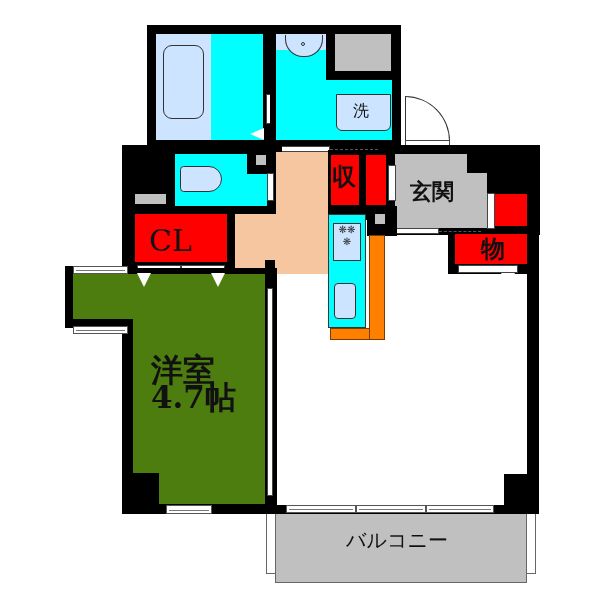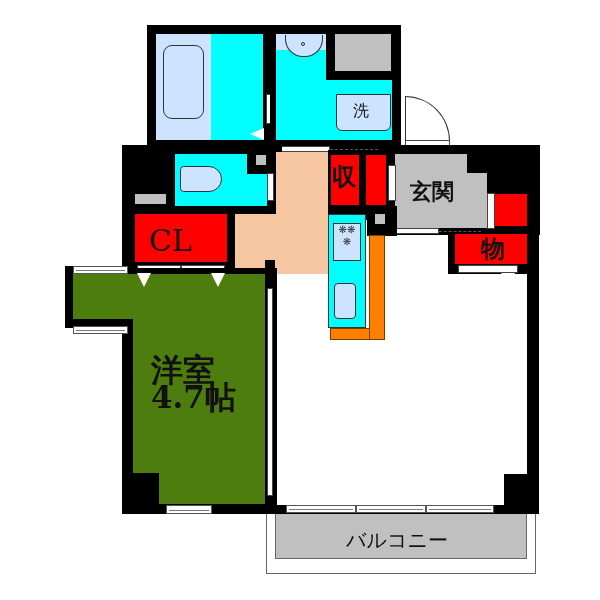--- a/index.html
+++ b/index.html
@@ -112,20 +112,20 @@
     <div class="label" style="left:18px;top:80px;font-size:32px;">洋室</div>
     <div class="label" style="left:18px;top:108px;font-size:31px;">4.7帖</div>
   </div>
   <div class="abs wall" style="left:133px;top:473px;width:26px;height:35px;"></div>
   <div class="tri-down" style="left:137px;top:273px;"></div>
   <div class="tri-down" style="left:211px;top:273px;"></div>
   <div class="abs win" style="left:166px;top:505px;width:46px;height:9px;"></div>
   <div class="abs sliding" style="left:267px;top:288px;width:6px;height:208px;"></div>
 
   <div class="abs" style="left:266px;top:510px;width:270px;height:64px;border:1px solid #666;background:#fff;"></div>
-  <div class="abs gray" style="left:275px;top:513px;width:252px;height:46px;border:1px solid #666;">
+  <div class="abs gray" style="left:275px;top:513px;width:252px;height:70px;border:1px solid #666;">
     <span class="label" style="left:70px;top:16px;font-size:20px;font-weight:normal;">バルコニー</span>
   </div>
   <div class="abs wall" style="left:262px;top:505px;width:277px;height:9px;"></div>
   <div class="abs win" style="left:286px;top:505px;width:70px;height:8px;"></div>
   <div class="abs win" style="left:356px;top:505px;width:70px;height:8px;"></div>
   <div class="abs win" style="left:426px;top:505px;width:68px;height:8px;"></div>
 </div>
 
 </body></html>

